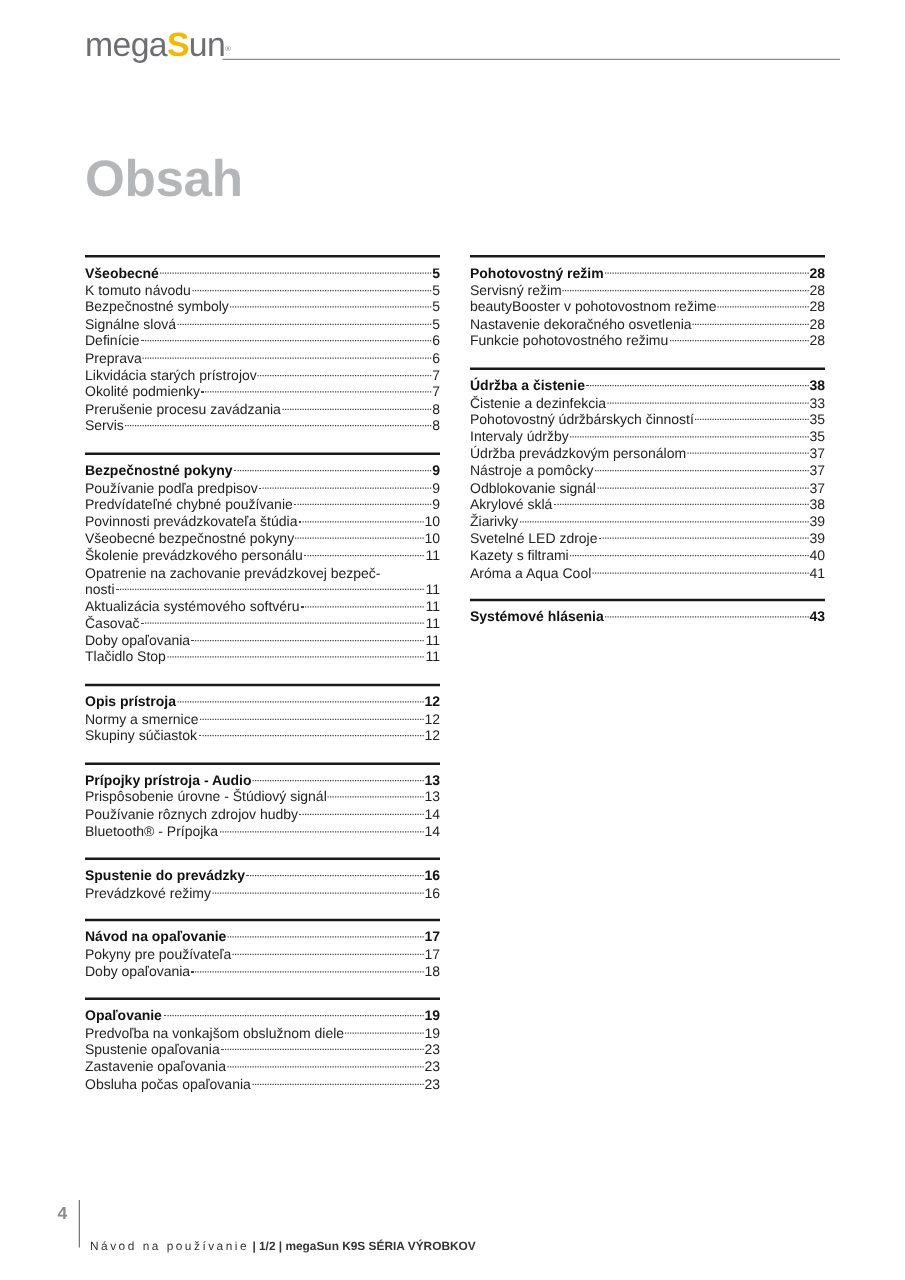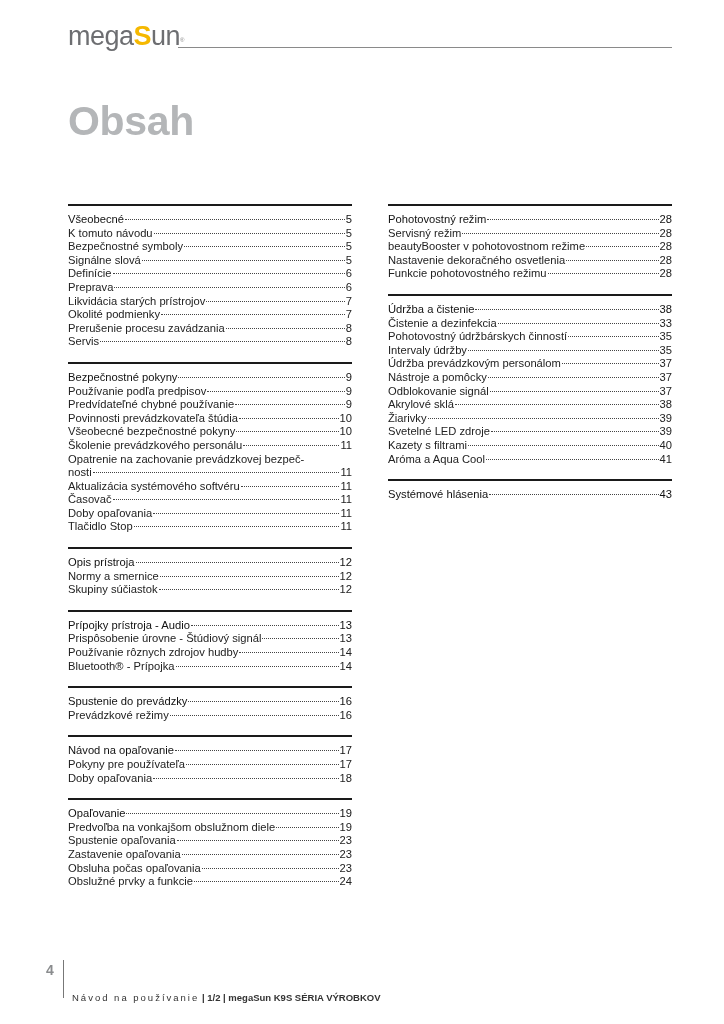--- a/index.html
+++ b/index.html
@@ -11,32 +11,32 @@
       position: absolute; left: 68px; top: 20px;
       font-family: "Liberation Sans", sans-serif;
       font-size: 27px; letter-spacing: -0.5px; color: #6d6e71; line-height: 32px;
     }
     .logo .s { color: #f5b800; font-weight: bold; }
     .logo .reg { font-size: 6px; vertical-align: top; position: relative; top: 4px; color: #888; }
     .header-rule {
       position: absolute; left: 178px; top: 47px; width: 494px; height: 1px; background: #8a8a8a;
     }
     .page-title {
-      position: absolute; left: 68px; top: 98px;
+      position: absolute; left: 68px; top: 120px;
       font-size: 41px; font-weight: bold; color: #b4b6b8; letter-spacing: -0.3px;
     }
     .col { position: absolute; top: 204px; width: 284px; }
     .col.left { left: 68px; }
-    .col.right { left: 388px; }
+    .col.right { left: 376px; }
     .section { border-top: 2px solid #1a1a1a; padding-top: 7px; margin-bottom: 13px; }
     .row {
       display: flex; align-items: baseline; font-size: 11.2px; line-height: 13.6px;
       color: #222; white-space: nowrap;
     }
-    .row.head { font-weight: normal; color: #111; }
+    .row.head { font-weight: bold; color: #111; }
     .row .t { flex: 0 0 auto; }
     .row .dots {
       flex: 1 1 auto; overflow: hidden; margin: 0 1px;
       border-bottom: 1px dotted #444; position: relative; top: -3px; min-width: 4px;
     }
     .row .p { flex: 0 0 auto; }
     .footer-num {
       position: absolute; left: 46px; top: 962px; font-size: 14px; font-weight: bold; color: #8a8c8e;
     }
     .footer-rule { position: absolute; left: 63px; top: 960px; width: 1px; height: 38px; background: #777; }
@@ -254,25 +254,20 @@
       <div class="row">
         <span class="t">Zastavenie opaľovania</span>
         <span class="dots"></span>
         <span class="p">23</span>
       </div>
       <div class="row">
         <span class="t">Obsluha počas opaľovania</span>
         <span class="dots"></span>
         <span class="p">23</span>
       </div>
-      <div class="row">
-        <span class="t">Obslužné prvky a funkcie</span>
-        <span class="dots"></span>
-        <span class="p">24</span>
-      </div>
     </div>
   </div>
 <div class="col right" id="toc-right">
     <div class="section">
       <div class="row head">
         <span class="t">Pohotovostný režim</span>
         <span class="dots"></span>
         <span class="p">28</span>
       </div>
       <div class="row">

